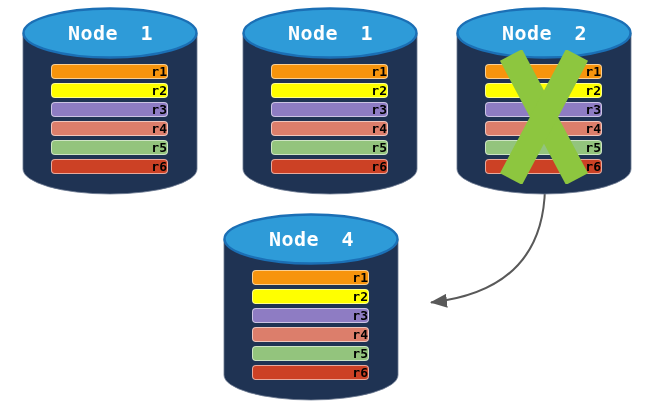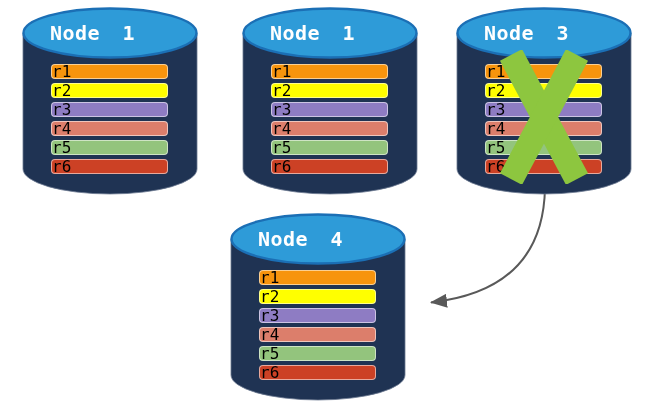--- a/index.html
+++ b/index.html
@@ -1,37 +1,37 @@
 <!DOCTYPE html>
 <html><head>
 <meta charset="utf-8">
 <style>
   html,body{margin:0;padding:0;background:#ffffff;}
   .stage{
     position:relative;width:646px;height:402px;background:#ffffff;
     overflow:hidden;font-family:"DejaVu Sans Mono", monospace;
   }
-  .node{position:absolute;width:141px;height:188px;}
+  .node{position:absolute;width:141px;height:188px;padding-left:36px;}
   .cyl{position:absolute;left:0;top:0;width:176px;height:188px;display:block;}
   .cyl-body{fill:#1F3353;stroke:#6b7890;stroke-width:0.8;}
   .cyl-top{fill:#2E9BD8;stroke:#1B6FB5;stroke-width:2.4;}
   .node-title{
     position:absolute;top:14px;left:0;width:100%;text-align:center;
     color:#ffffff;font-weight:bold;font-size:20px;letter-spacing:0.5px;
     word-spacing:10px;
   }
   .rows{
     position:absolute;top:57px;left:29px;width:117px;
     display:flex;flex-direction:column;gap:4px;
   }
   .row{
     height:15px;box-sizing:border-box;border-radius:4px;
     border:1px solid rgba(255,255,255,0.55);
-    color:#000;font-weight:normal;font-size:16px;line-height:13px;
-    text-align:left;
+    color:#000;font-weight:bold;font-size:13px;line-height:13px;
+    text-align:right;
   }
   .overlay{position:absolute;left:0;top:0;width:646px;height:402px;pointer-events:none;}
   .x-mark{position:absolute;left:493px;top:50px;width:102px;height:134px;}
   .x-mark line{stroke-width:25;stroke-linecap:butt;}
 </style>
 </head>
 <body>
 
 <div class="stage">
 
@@ -74,32 +74,32 @@
       <div class="row" style="background: rgb(147, 196, 125);">r5</div>
       <div class="row" style="background: rgb(204, 65, 37);">r6</div>
     </div>
   </div>
 
   <div class="node" style="left:456px;top:7px;">
     <svg class="cyl" viewBox="0 0 176 188">
       <path class="cyl-body" d="M1,26 H175 V162 A87,25 0 0 1 1,162 Z"></path>
       <ellipse class="cyl-top" cx="88" cy="26" rx="86.5" ry="24.5"></ellipse>
     </svg>
-    <div class="node-title">Node 3</div>
+    <div class="node-title">Node 2</div>
     <div class="rows">
       <div class="row" style="background: rgb(247, 148, 13);">r1</div>
       <div class="row" style="background: rgb(255, 255, 0);">r2</div>
       <div class="row" style="background: rgb(142, 124, 195);">r3</div>
       <div class="row" style="background: rgb(220, 126, 107);">r4</div>
       <div class="row" style="background: rgb(147, 196, 125);">r5</div>
       <div class="row" style="background: rgb(204, 65, 37);">r6</div>
     </div>
   </div>
 
-  <div class="node" style="left:230px;top:213px;">
+  <div class="node" style="left:223px;top:213px;">
     <svg class="cyl" viewBox="0 0 176 188">
       <path class="cyl-body" d="M1,26 H175 V162 A87,25 0 0 1 1,162 Z"></path>
       <ellipse class="cyl-top" cx="88" cy="26" rx="86.5" ry="24.5"></ellipse>
     </svg>
     <div class="node-title">Node 4</div>
     <div class="rows">
       <div class="row" style="background: rgb(247, 148, 13);">r1</div>
       <div class="row" style="background: rgb(255, 255, 0);">r2</div>
       <div class="row" style="background: rgb(142, 124, 195);">r3</div>
       <div class="row" style="background: rgb(220, 126, 107);">r4</div>

